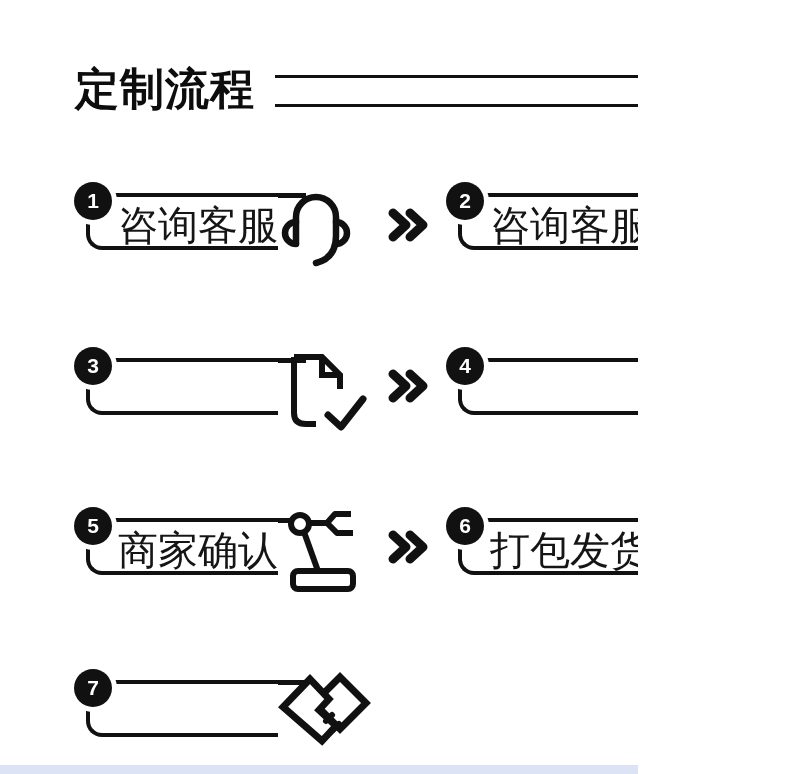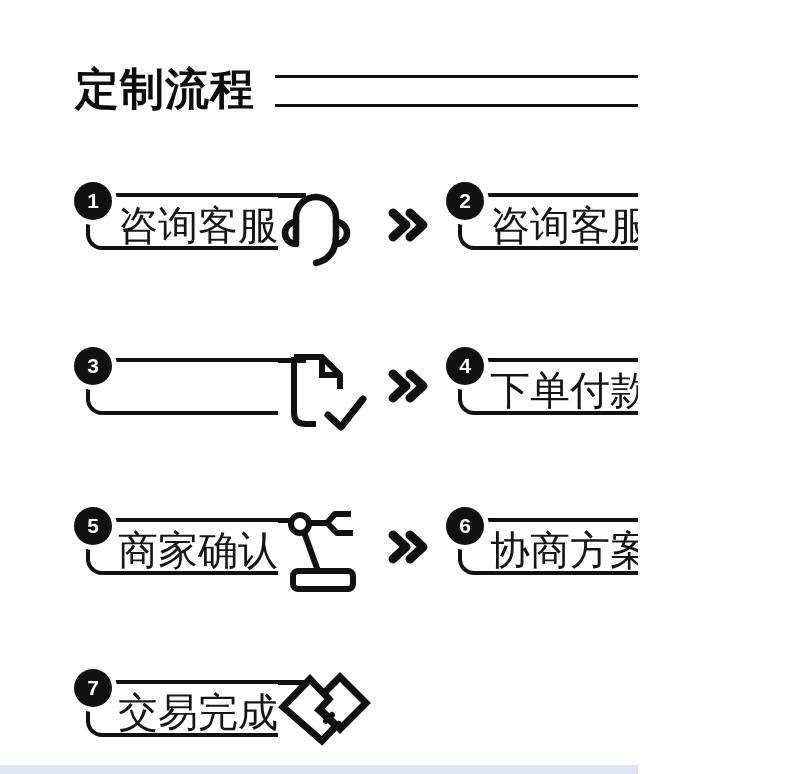--- a/index.html
+++ b/index.html
@@ -119,21 +119,20 @@
   <svg class="arrow a2" viewBox="0 0 40 34">
     <g fill="none" stroke="#111" stroke-width="9" stroke-linecap="round" stroke-linejoin="round">
       <path d="M5,5 L18,17 L5,29"></path>
         <path d="M22,5 L35,17 L22,29"></path>
     </g>
   </svg>
 
   <div class="card col2 c4">
     <div class="frame"></div>
     <div class="badge">4</div>
-    <div class="label">下单付款</div>
     <svg class="icon i4" width="84" height="96" viewBox="0 0 84 96">
       <g fill="none" stroke="#111" stroke-width="6">
         <path d="M0,9 H56 Q70,9 70,16 V30"></path>
         <path d="M16,9 V70 Q16,82 28,82 H38"></path>
       </g>
       <g fill="none" stroke="#111" stroke-width="7" stroke-linecap="round">
         <path d="M26,17 L39,37 L52,17"></path>
         <path d="M39,37 V58"></path>
         <path d="M27,41 H51"></path>
         <path d="M27,51 H51"></path>
@@ -165,39 +164,38 @@
   <svg class="arrow a3" viewBox="0 0 40 34">
     <g fill="none" stroke="#111" stroke-width="9" stroke-linecap="round" stroke-linejoin="round">
       <path d="M5,5 L18,17 L5,29"></path>
         <path d="M22,5 L35,17 L22,29"></path>
     </g>
   </svg>
 
   <div class="card col2 c6">
     <div class="frame"></div>
     <div class="badge">6</div>
-    <div class="label">协商方案</div>
+    <div class="label">打包发货</div>
     <svg class="icon i6" width="84" height="96" viewBox="0 0 84 96">
       <g fill="none" stroke="#111" stroke-width="6">
         <path d="M0,9 H58 Q66,9 66,15 V44"></path>
         <path d="M8,9 V36"></path>
         <path d="M33,9 V28 H55 V9"></path>
         <g stroke-linecap="round">
           <path d="M10,62 C15,52 27,49 35,55 C43,61 53,59 61,51 L70,54"></path>
           <path d="M5,69 C18,80 44,82 60,71 C66,66 69,60 70,54"></path>
         </g>
       </g>
     </svg>
   </div>
 
   <div class="card col1 c7">
     <div class="frame"></div>
     <div class="ext"></div>
     <div class="badge">7</div>
-    <div class="label">交易完成</div>
     <svg class="icon i7" width="96" height="86" viewBox="0 0 96 86">
       <g stroke="#111" stroke-width="7" stroke-linejoin="miter" fill="#ffffff">
         <path d="M62,8 L88,34 L62,60 L36,34 Z"></path>
         <path d="M32,10 L5,38 L44,72 L58,57 L41,41 L51,30 Z"></path>
       </g>
       <g stroke="#111" stroke-width="6" stroke-linecap="round" fill="none">
         <path d="M48,52 L54,46"></path>
         <path d="M55,61 L61,55"></path>
       </g>
     </svg>

